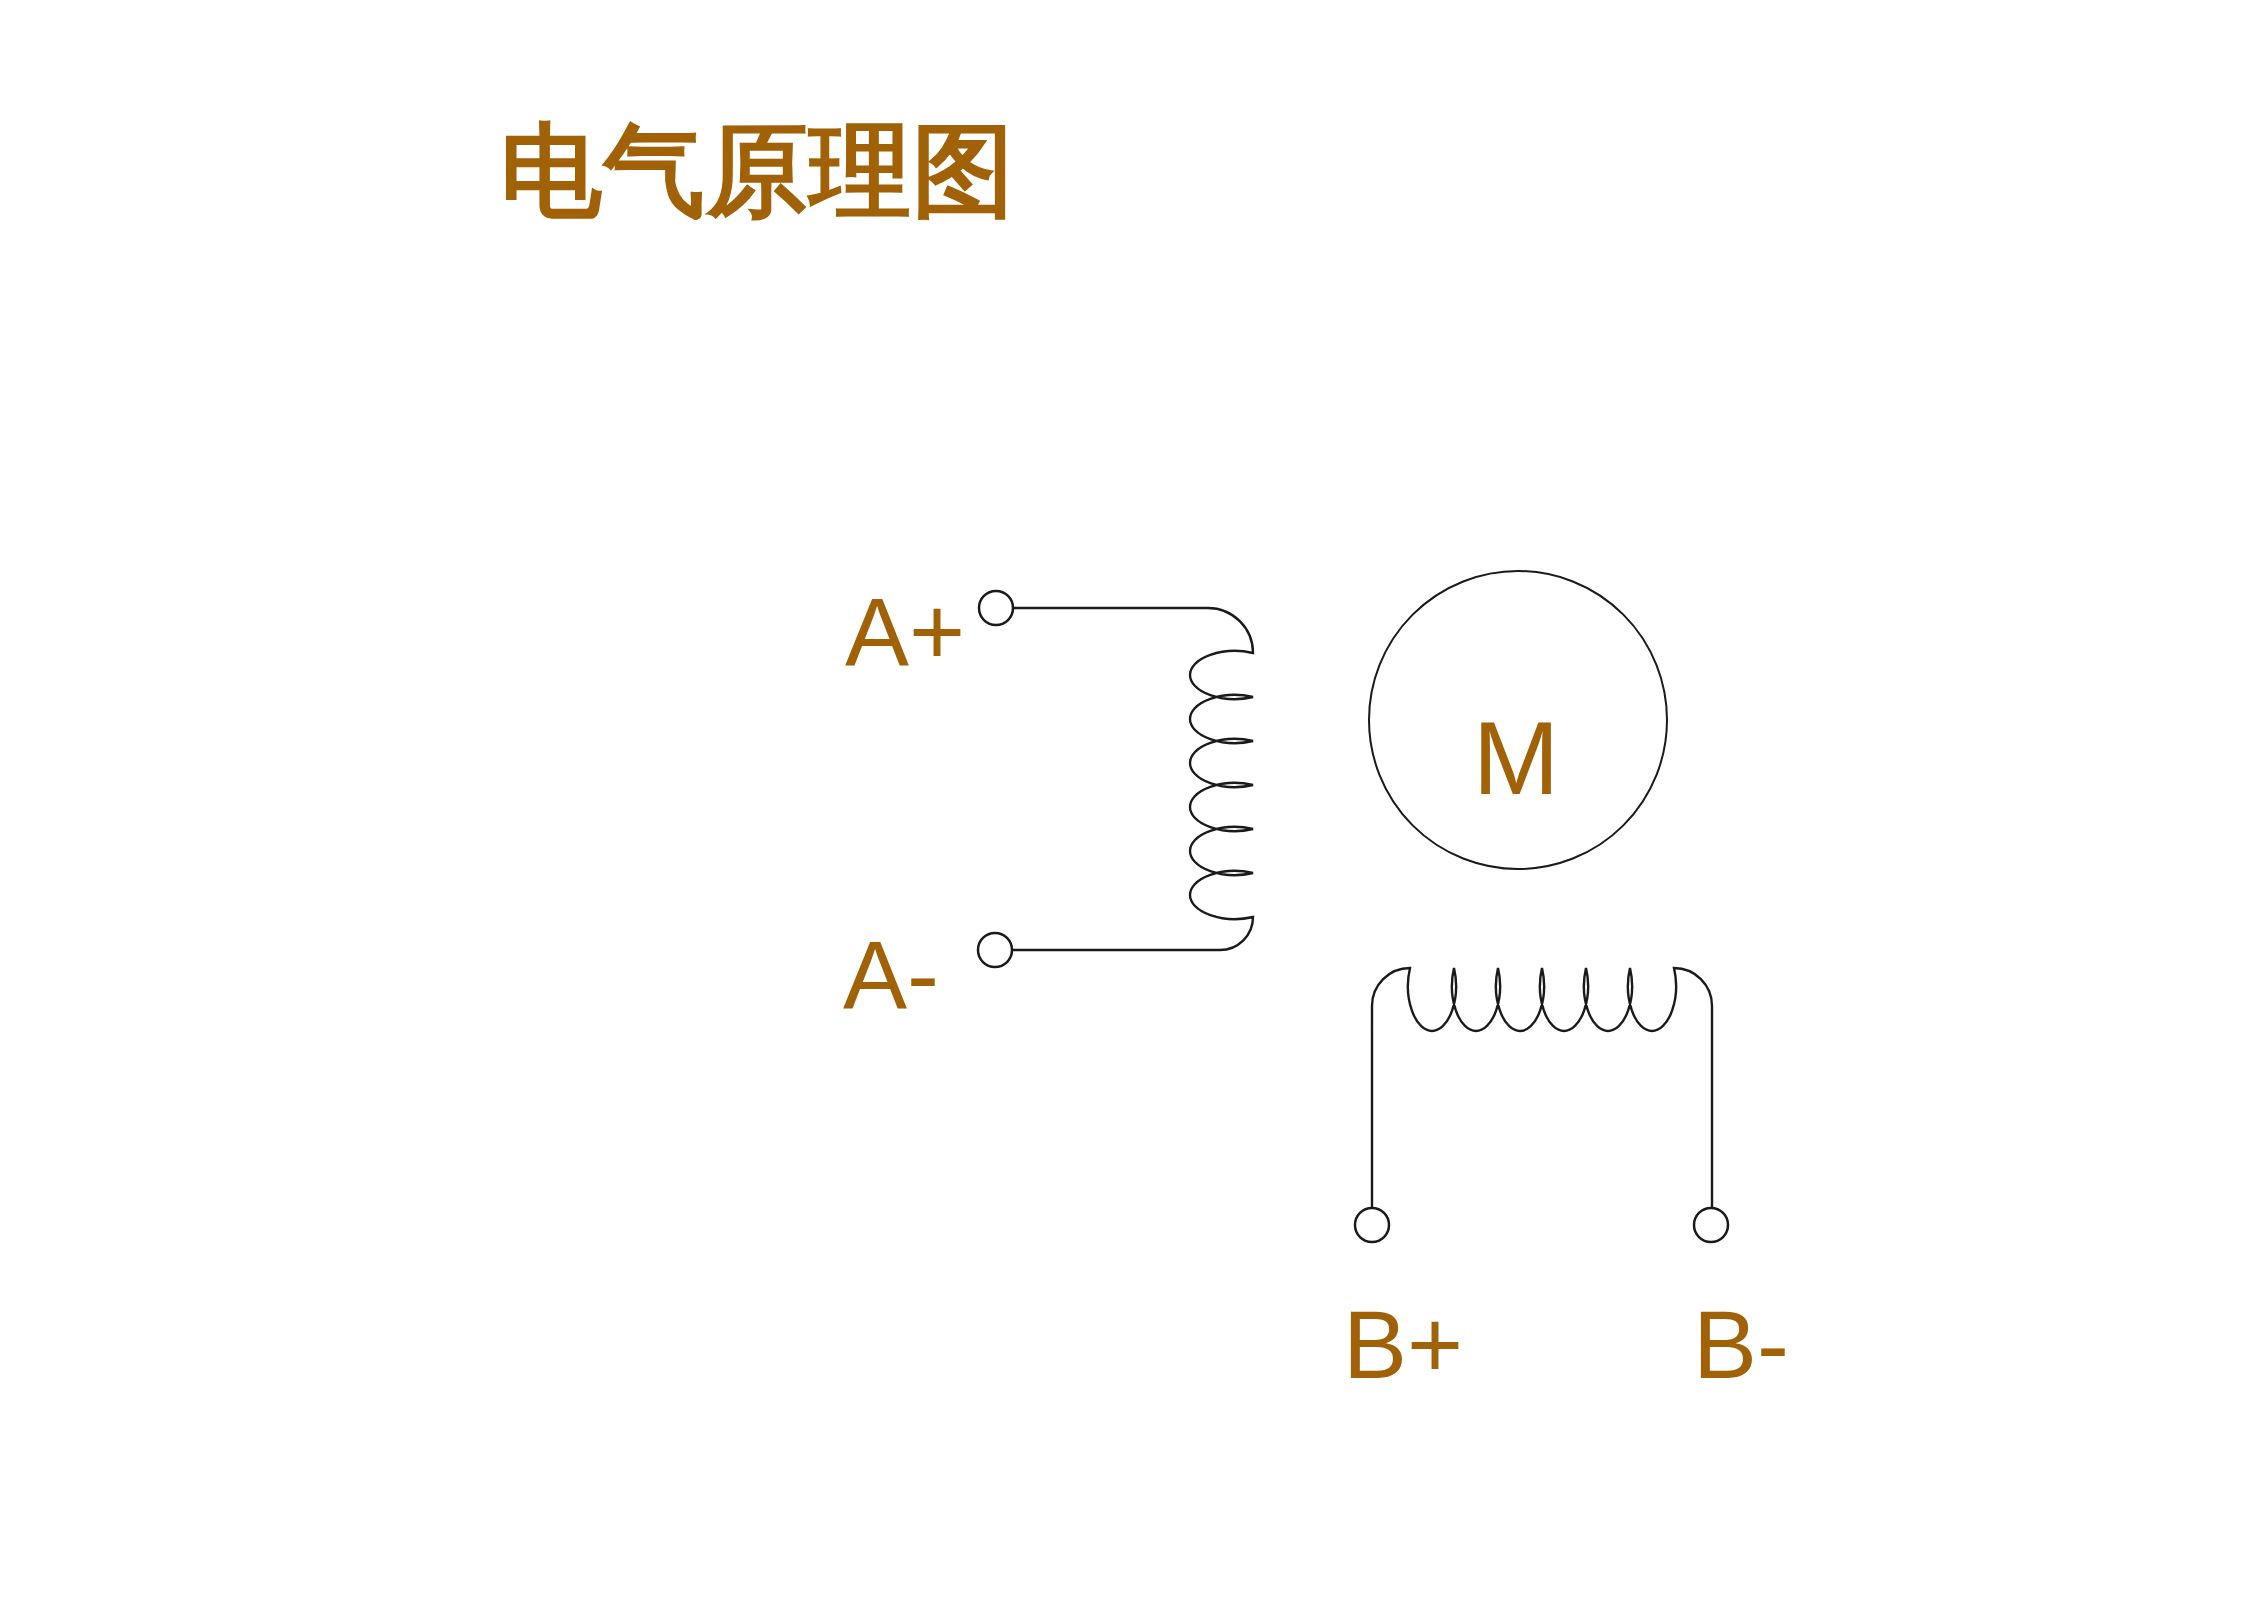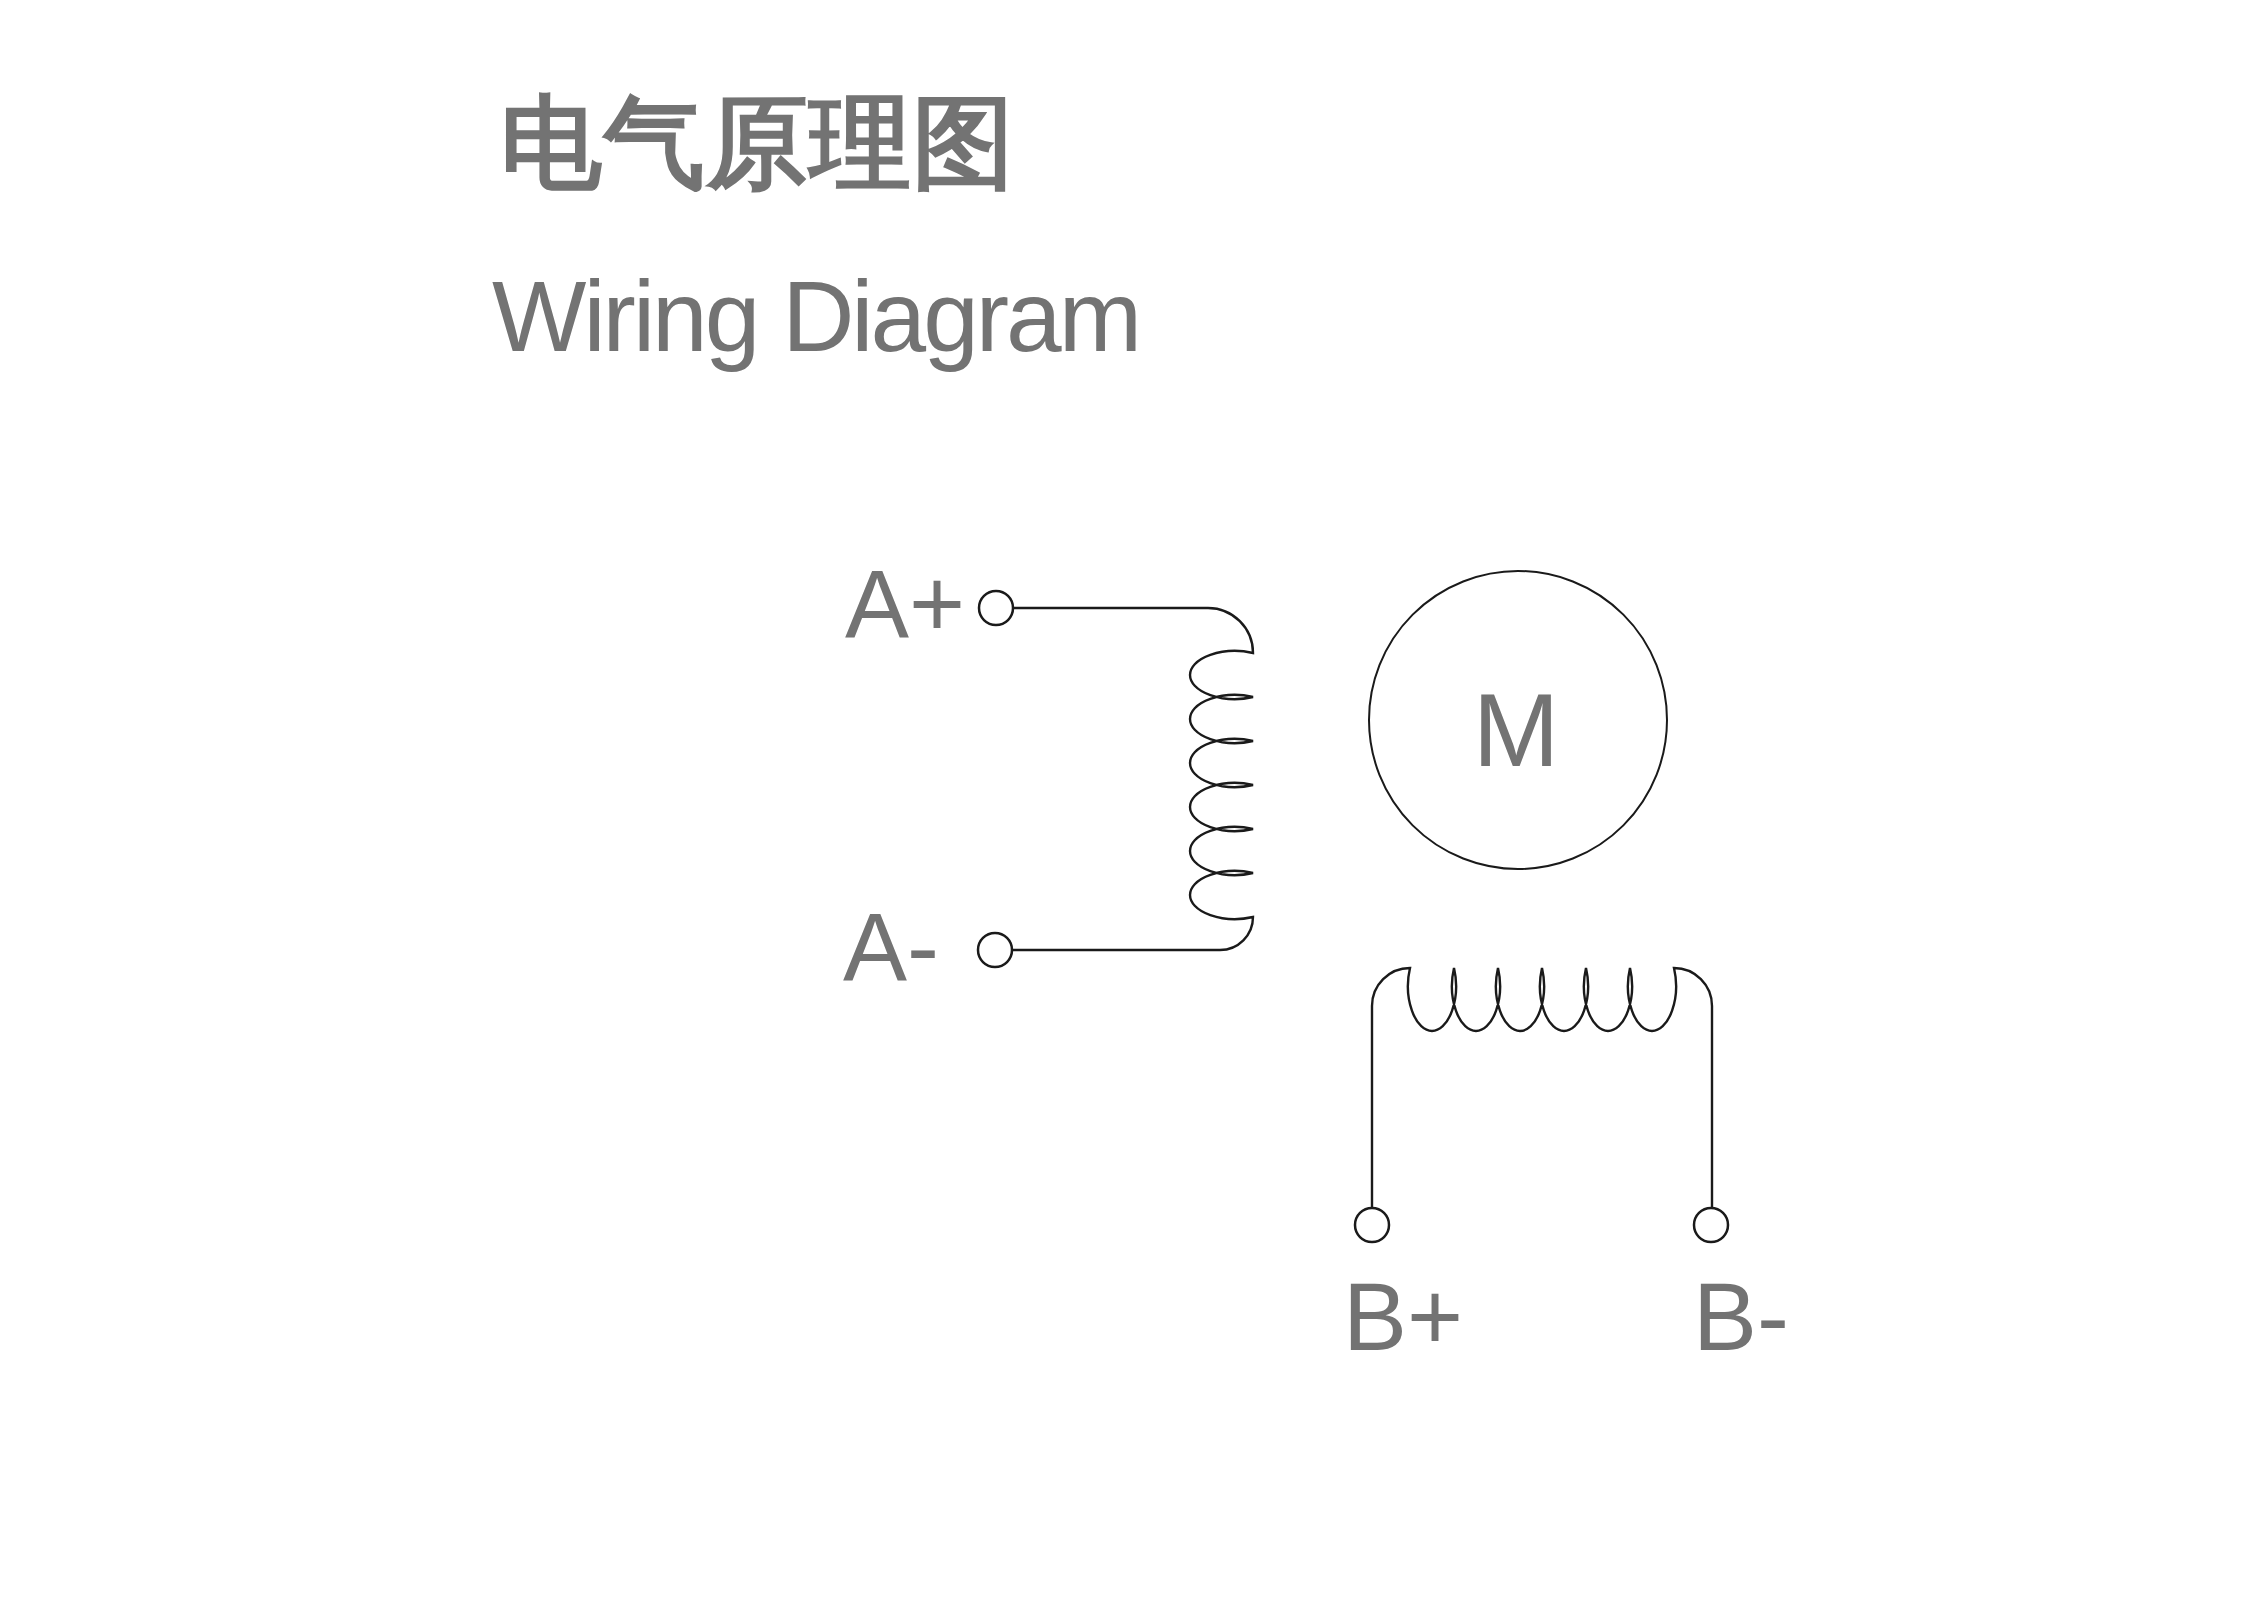--- a/index.html
+++ b/index.html
@@ -15,21 +15,22 @@
   .diagram-svg {
     position: absolute;
     left: 0; top: 0;
     width: 2266px;
     height: 1603px;
   }
   .t {
     position: absolute;
     white-space: nowrap;
     line-height: 1;
-    color: #737373;
+    color: #a16207;
+    margin-top: 28px;
   }
   .title-zh {
     left: 500px; top: 92px;
     font-size: 102px;
     font-weight: 700;
     letter-spacing: 1px;
   }
   .title-en {
     left: 492px; top: 266px;
     font-size: 100px;
@@ -79,21 +80,20 @@
 
     <circle cx="996" cy="608" r="17" stroke="#1a1a1a" stroke-width="2.5" fill="#ffffff"></circle>
     <circle cx="995" cy="950" r="17" stroke="#1a1a1a" stroke-width="2.5" fill="#ffffff"></circle>
     <circle cx="1372" cy="1225" r="17" stroke="#1a1a1a" stroke-width="2.5" fill="#ffffff"></circle>
     <circle cx="1711" cy="1225" r="17" stroke="#1a1a1a" stroke-width="2.5" fill="#ffffff"></circle>
 
     <circle cx="1518" cy="720" r="149" stroke="#1a1a1a" stroke-width="2" fill="#ffffff"></circle>
   </svg>
 
   <div class="t title-zh">电气原理图</div>
-  <div class="t title-en">Wiring Diagram</div>
 
   <div class="t term lbl-a-plus">A+</div>
 
   <div class="t term lbl-a-minus">A-</div>
 
   <div class="t term motor-m">M</div>
 
   <div class="t term lbl-b-plus">B+</div>
   <div class="t term lbl-b-minus">B-</div>
 

